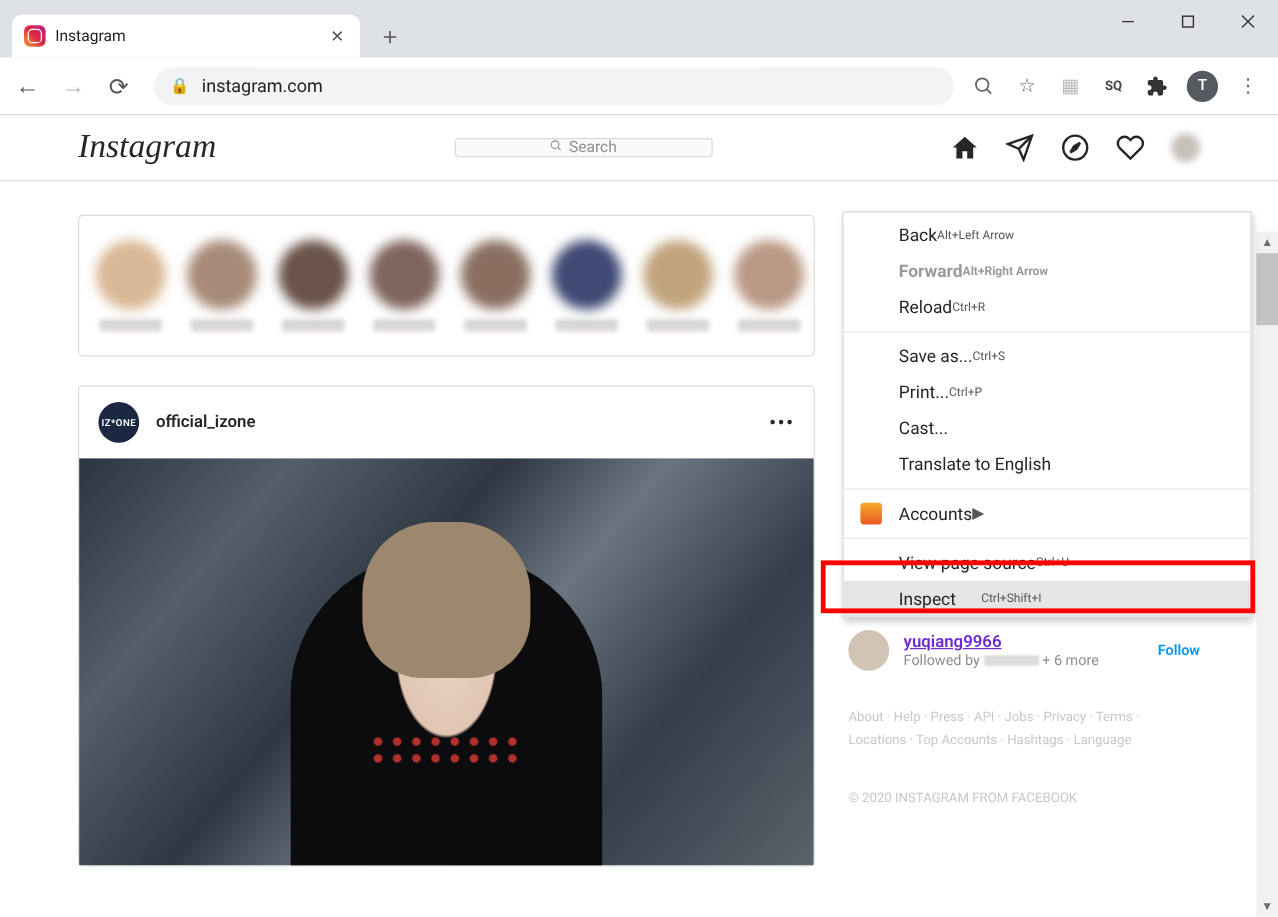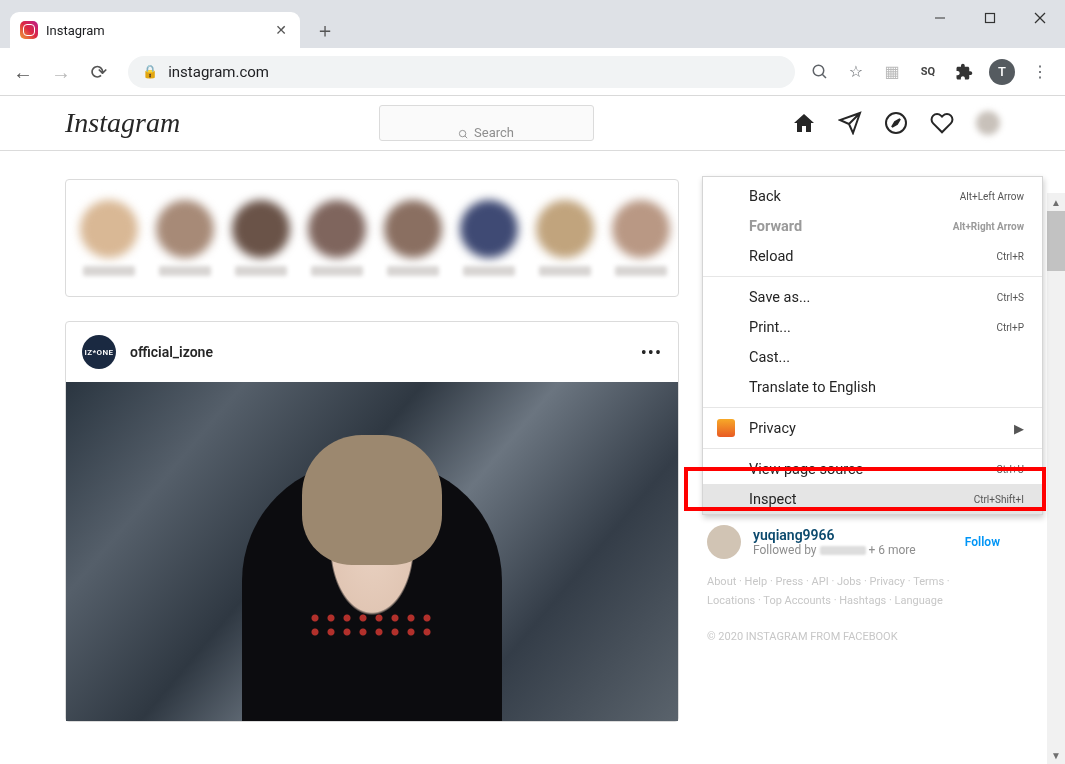--- a/index.html
+++ b/index.html
@@ -24,21 +24,21 @@
 .url-text { color:#202124; font-size:15px; }
 .tool-icons { display:flex; align-items:center; gap:14px; padding-right:6px; }
 .tool-icon { width:22px; height:22px; display:flex; align-items:center; justify-content:center; color:#5f6368; }
 .avatar-circle { width:26px; height:26px; border-radius:50%; background:#555b60; color:#fff; display:flex; align-items:center; justify-content:center; font-size:13px; font-weight:500; }
 
 
 .page { position:relative; height:668px; }
 .ig-header { height:55px; border-bottom:1px solid #dbdbdb; display:flex; align-items:center; justify-content:center; }
 .ig-header-inner { width:975px; display:flex; align-items:center; justify-content:space-between; padding:0 20px; }
 .ig-logo { font-family: cursive; font-size:28px; font-style:italic; font-weight:500; color:#262626; }
-.search-box { width:215px; height:36px; background:#fafafa; border:1px solid #dbdbdb; border-radius:3px; display:flex; align-items:flex-end; justify-content:center; gap:5px; }
+.search-box { width:215px; height:16px; background:#fafafa; border:1px solid #dbdbdb; border-radius:3px; display:flex; align-items:flex-start; justify-content:center; gap:5px; }
 .search-box span { color:#8e8e8e; font-size:13px; }
 .header-icons { display:flex; align-items:center; gap:22px; }
 .h-icon { width:24px; height:24px; color:#262626; }
 .blurred-avatar { width:24px; height:24px; border-radius:50%; background:#c8c1ba; filter:blur(3px); }
 
 .feed-area { display:flex; justify-content:center; padding-top:28px; gap:28px; }
 .main-col { width:614px; }
 .stories { height:118px; border:1px solid #dbdbdb; border-radius:4px; background:#fff; display:flex; align-items:center; padding:0 14px; gap:18px; overflow:hidden; }
 .story { display:flex; flex-direction:column; align-items:center; gap:8px; }
 .story-ring { width:58px; height:58px; border-radius:50%; filter:blur(5px); }
@@ -51,32 +51,32 @@
 .post-more { font-size:18px; color:#262626; letter-spacing:1px; }
 .post-image { width:100%; height:339px; background:linear-gradient(130deg,#2a3540,#555f6a 20%,#2f3842 40%,#6b7580 55%,#343d48 75%,#5a636c);
  display:flex; align-items:flex-end; justify-content:center; position:relative; overflow:hidden;}
 .subject { width:260px; height:300px; background:radial-gradient(ellipse at 50% 28%, #e9d1c1 0%, #e1c6b4 22%, transparent 23%), #0c0c0f; border-radius:120px 120px 0 0; position:relative; margin-bottom:-40px;}
 .subject::before { content:""; position:absolute; top:-26px; left:50%; transform:translateX(-50%); width:140px; height:130px; background:#9c886f; border-radius:60px 60px 50px 50px; }
 .subject::after { content:""; position:absolute; top:150px; left:50%; transform:translateX(-50%); width:130px; height:28px; background: radial-gradient(circle,#b2302b 3px,transparent 4px) 0 0/16px 14px; }
 
 .side-col { width:293px; font-size:14px; }
 .sugg-user { display:flex; align-items:center; gap:12px; padding:6px 0; }
 .sugg-av { width:34px; height:34px; border-radius:50%; background:#d1c4b4; }
-.sugg-name { font-size:14px; font-weight:600; color:#0c4a6e; }
+.sugg-name { font-size:14px; font-weight:600; color:#6d28d9;text-decoration:underline; }
 .sugg-sub { font-size:12px; color:#8e8e8e; }
 .sugg-follow { color:#0095f6; font-size:12px; font-weight:600; margin-left:auto; }
 
-.footer-links { color:#c7c7c7; font-size:11px; line-height:1.7; margin-top:8px; }
-.copyright { color:#c7c7c7; font-size:11px; margin-top:20px; }
+.footer-links { color:#c7c7c7; font-size:11px; line-height:1.7; margin-top:24px; }
+.copyright { color:#c7c7c7; font-size:11px; margin-top:32px; }
 
 
 .context-menu { position:absolute; top:80px; right:22px; width:341px; background:#fff; border:1px solid #d5d5d5; box-shadow:1px 3px 6px rgba(0,0,0,.2); z-index:100; font-size:14.5px; color:#252525; padding-top:4px;}
-.cm-item { height:30px; display:flex; align-items:center; padding:0 18px 0 46px; position:relative; justify-content:space-between;}
+.cm-item { height:30px; display:flex; align-items:center; padding:0 18px 0 46px; position:relative; justify-content:flex-start;}
 .cm-item.disabled { color:#9a9a9a;font-weight:bold; }
-.cm-item.hover { background:#e5e5e5; }
+.cm-item.hover { background:#e5e5e5;gap:21px; }
 .cm-short { color:#555; font-size:10px; }
 .cm-item.disabled .cm-short { color:#9a9a9a; }
 .cm-sep { height:1px; background:#e6e6e6; margin:5px 0; }
 .cm-icon { position:absolute; left:14px; width:18px; height:18px; }
 .cm-sq { background: linear-gradient(#f7a928,#e85a24); border-radius:3px; }
 .cm-arrow { color:#555; font-size:13px; }
 .highlight-box { position:absolute; border:4px solid #f00; z-index:101; pointer-events:none; }
 
 
 .vscroll { position:absolute; right:0; top:97px; width:18px; bottom:0; background:#f1f1f1; }
@@ -264,21 +264,21 @@
       </div>
     <div class="cm-item">
         <span>Cast...</span>
       </div>
     <div class="cm-item">
         <span>Translate to English</span>
       </div>
     <div class="cm-sep"></div>
     <div class="cm-item">
         <div class="cm-icon cm-sq"></div>
-        <span>Privacy</span>
+        <span>Accounts</span>
         <span class="cm-arrow">▶</span>
       </div>
     <div class="cm-sep"></div>
     <div class="cm-item">
         <span>View page source</span>
         <span class="cm-short">Ctrl+U</span>
       </div>
     <div class="cm-item hover">
         <span>Inspect</span>
         <span class="cm-short">Ctrl+Shift+I</span>

